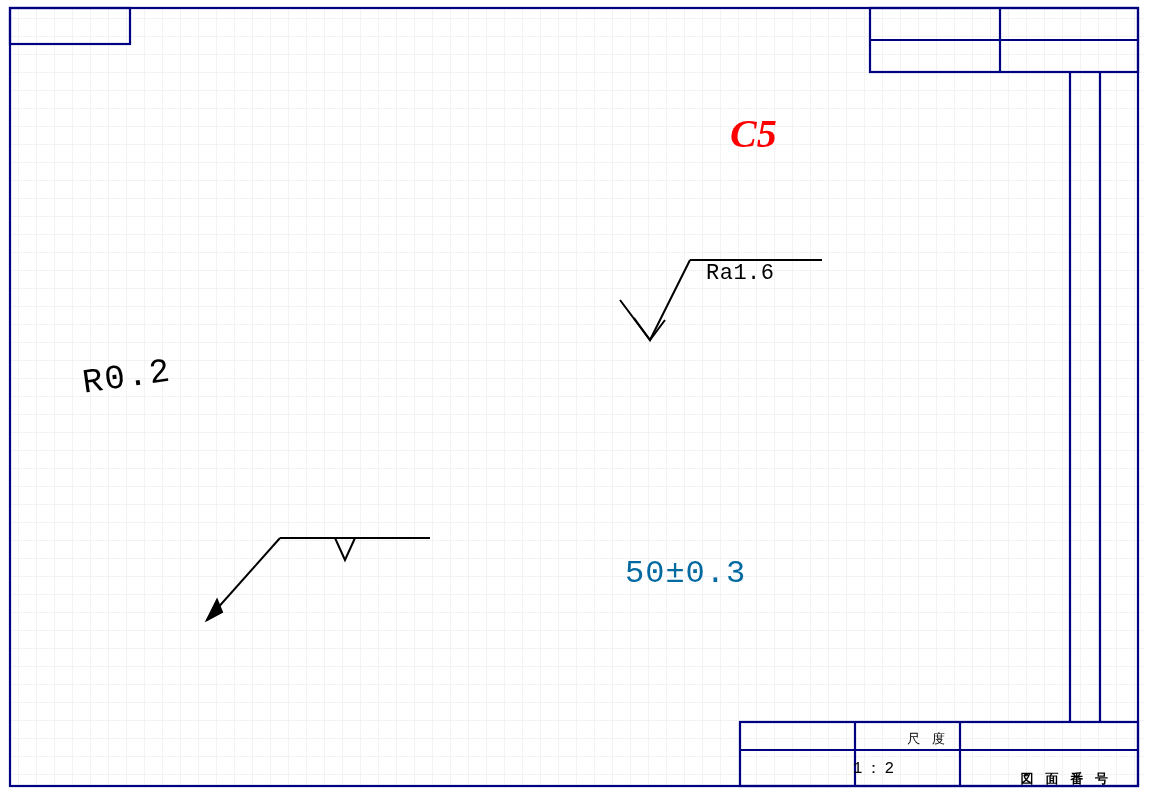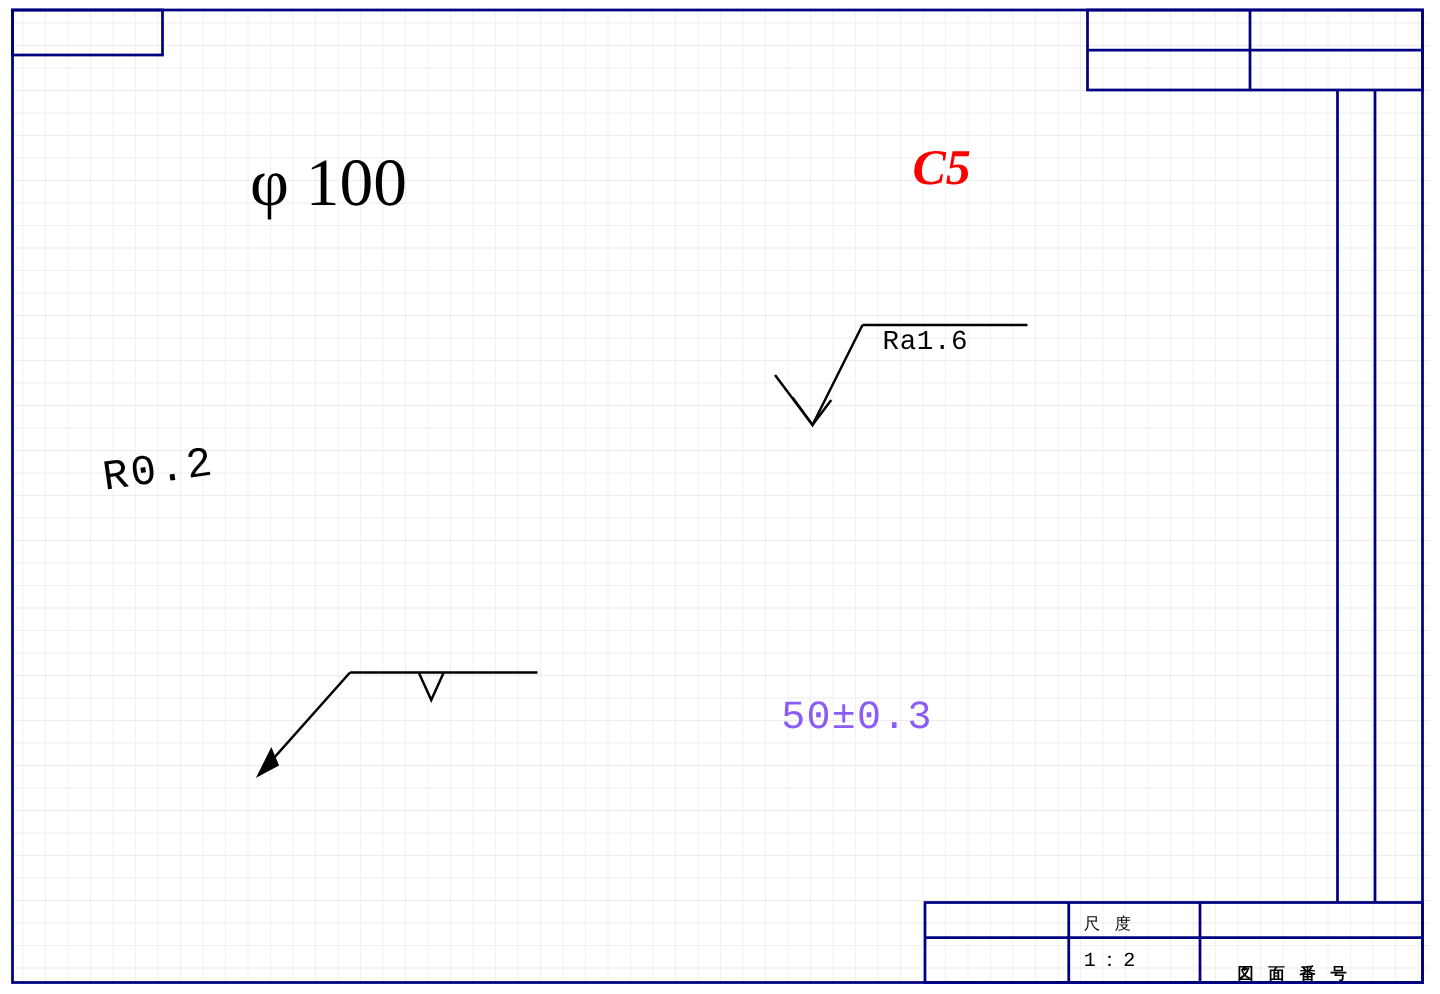--- a/index.html
+++ b/index.html
@@ -53,34 +53,34 @@
     font-size: 34px;
     font-family: "Courier New", monospace;
     transform: rotate(-8deg);
     transform-origin: left top;
     letter-spacing: 2px;
   }
   .tol {
     left: 625px;
     top: 555px;
     font-size: 32px;
-    color: #8b5cf6;
+    color: #0369a1;
     font-family: "Courier New", "MS Mincho", monospace;
     letter-spacing: 1px;
   }
   .tb-cell {
     position: absolute;
     font-size: 13px;
     font-family: "MS Gothic", "Courier New", monospace;
     letter-spacing: 2px;
-    text-align: left;
+    text-align: right;
   }
   .tb-scale-label { left: 867px; top: 730px; width: 80px; }
   .tb-dwgno-label { left: 990px; top: 770px; width: 120px; font-weight: bold; }
-  .tb-scale-value { left: 867px; top: 758px; width: 80px; font-size: 16px; letter-spacing: 3px; }
+  .tb-scale-value { left: 817px; top: 758px; width: 80px; font-size: 16px; letter-spacing: 3px; }
 </style>
 </head>
 <body>
 
 <div class="canvas">
 
   <svg class="grid" width="1152" height="795">
     <defs>
       <pattern id="smallGrid" width="18" height="18" patternUnits="userSpaceOnUse">
         <path d="M 18 0 L 0 0 0 18" fill="none" stroke="#e8e8ea" stroke-width="1"></path>
@@ -123,21 +123,20 @@
       <line x1="280" y1="538" x2="430" y2="538"></line>
 
       <polyline points="335,538 345,560 355,538"></polyline>
 
       <line x1="280" y1="538" x2="207" y2="620"></line>
 
       <polygon points="207,620 222,612 217,600" fill="#000"></polygon>
     </g>
   </svg>
 
-  <div class="label diameter">φ 100</div>
   <div class="label c5">C5</div>
   <div class="label ra">Ra1.6</div>
   <div class="label r02">R0.2</div>
   <div class="label tol">50±0.3</div>
 
   <div class="tb-cell tb-scale-label">尺 度</div>
   <div class="tb-cell tb-dwgno-label">図 面 番 号</div>
   <div class="tb-cell tb-scale-value">1：2</div>
 
 </div>

